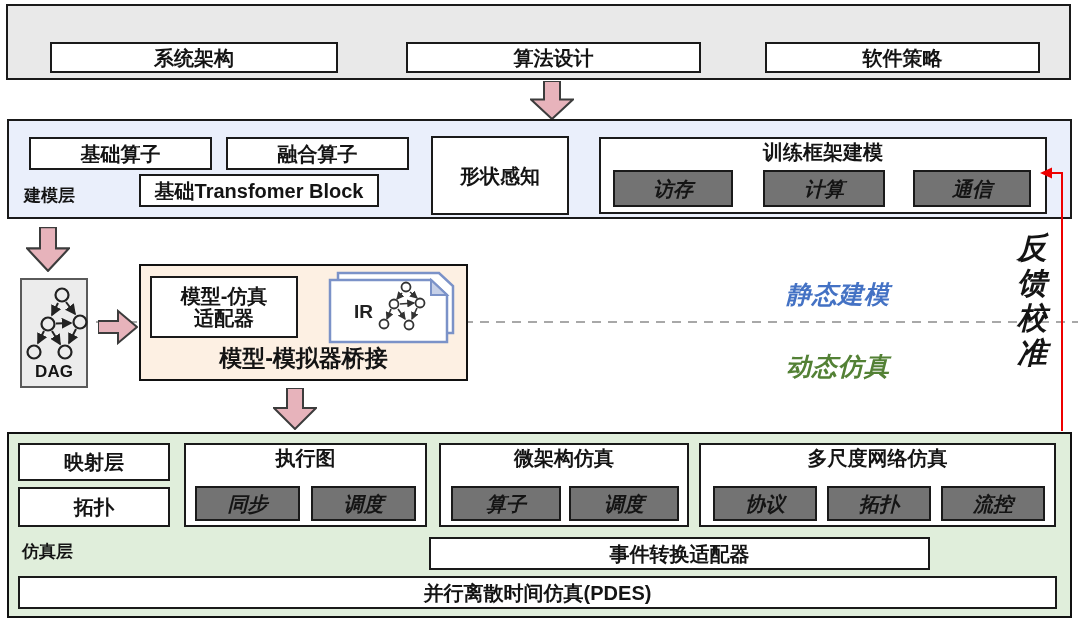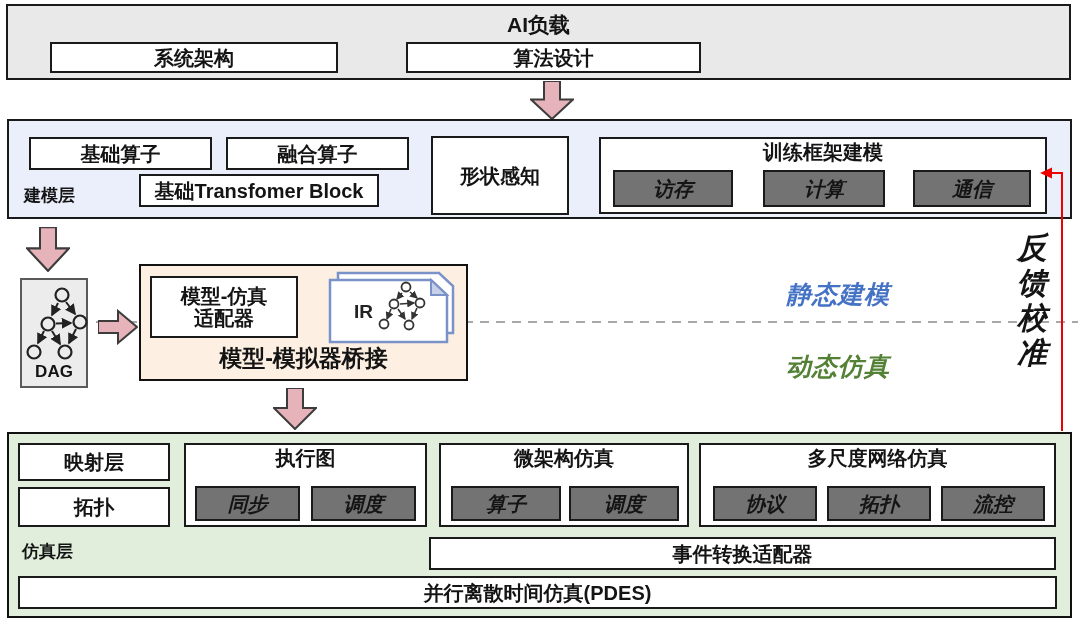--- a/index.html
+++ b/index.html
@@ -39,23 +39,23 @@
 </head>
 <body>
 
 <div class="canvas">
 
   <svg class="abs" style="left:0;top:0;" width="1080" height="627">
     <line x1="96" y1="322" x2="1078" y2="322" stroke="#8c8c8c" stroke-width="1.6" stroke-dasharray="9,7"></line>
   </svg>
 
   <div class="panel gray-panel" style="left:6px;top:4px;width:1065px;height:76px;">
-    <div class="panel-title" style="top:5px;font-size:21px;">AI负载</div>
     <div class="wbox" style="left:42px;top:36px;width:288px;height:31px;">系统架构</div>
     <div class="wbox" style="left:398px;top:36px;width:295px;height:31px;">算法设计</div>
+    <div class="wbox" style="left:757px;top:36px;width:275px;height:31px;">软件策略</div>
   </div>
 
   <svg class="abs" style="left:530px;top:81px;" width="44" height="39" viewBox="0 0 44 40" preserveAspectRatio="none">
     <polygon points="14,0 30,0 30,19 43,19 22,39 1,19 14,19" fill="#e7b3bb" stroke="#3c3c3c" stroke-width="2"></polygon>
   </svg>
 
   <div class="panel blue-panel" style="left:7px;top:119px;width:1065px;height:100px;">
     <div class="wbox" style="left:20px;top:16px;width:183px;height:33px;">基础算子</div>
     <div class="wbox" style="left:217px;top:16px;width:183px;height:33px;">融合算子</div>
     <div class="lbl" style="left:15px;top:63px;">建模层</div>
@@ -162,21 +162,21 @@
     </div>
 
     <div class="wbox" style="left:690px;top:9px;width:357px;height:84px;border-width:2.5px;">
       <div class="panel-title" style="top:2px;">多尺度网络仿真</div>
       <div class="wbox tan" style="left:12px;top:41px;width:104px;height:35px;">协议</div>
       <div class="wbox tan" style="left:126px;top:41px;width:104px;height:35px;">拓扑</div>
       <div class="wbox tan" style="left:240px;top:41px;width:104px;height:35px;">流控</div>
     </div>
 
     <div class="lbl" style="left:13px;top:106px;">仿真层</div>
-    <div class="wbox" style="left:420px;top:103px;width:627px;height:33px;">事件转换适配器</div>
+    <div class="wbox" style="left:420px;top:103px;width:501px;height:33px;">事件转换适配器</div>
     <div class="wbox" style="left:9px;top:142px;width:1039px;height:33px;">并行离散时间仿真(PDES)</div>
   </div>
 
   <svg class="abs" style="left:0;top:0;" width="1080" height="627">
     <path d="M1062,431 L1062,173 L1051,173" fill="none" stroke="#ee0000" stroke-width="2"></path>
     <polygon points="1040,173 1052,167.5 1052,178.5" fill="#ee0000"></polygon>
   </svg>
 
 </div>
 

